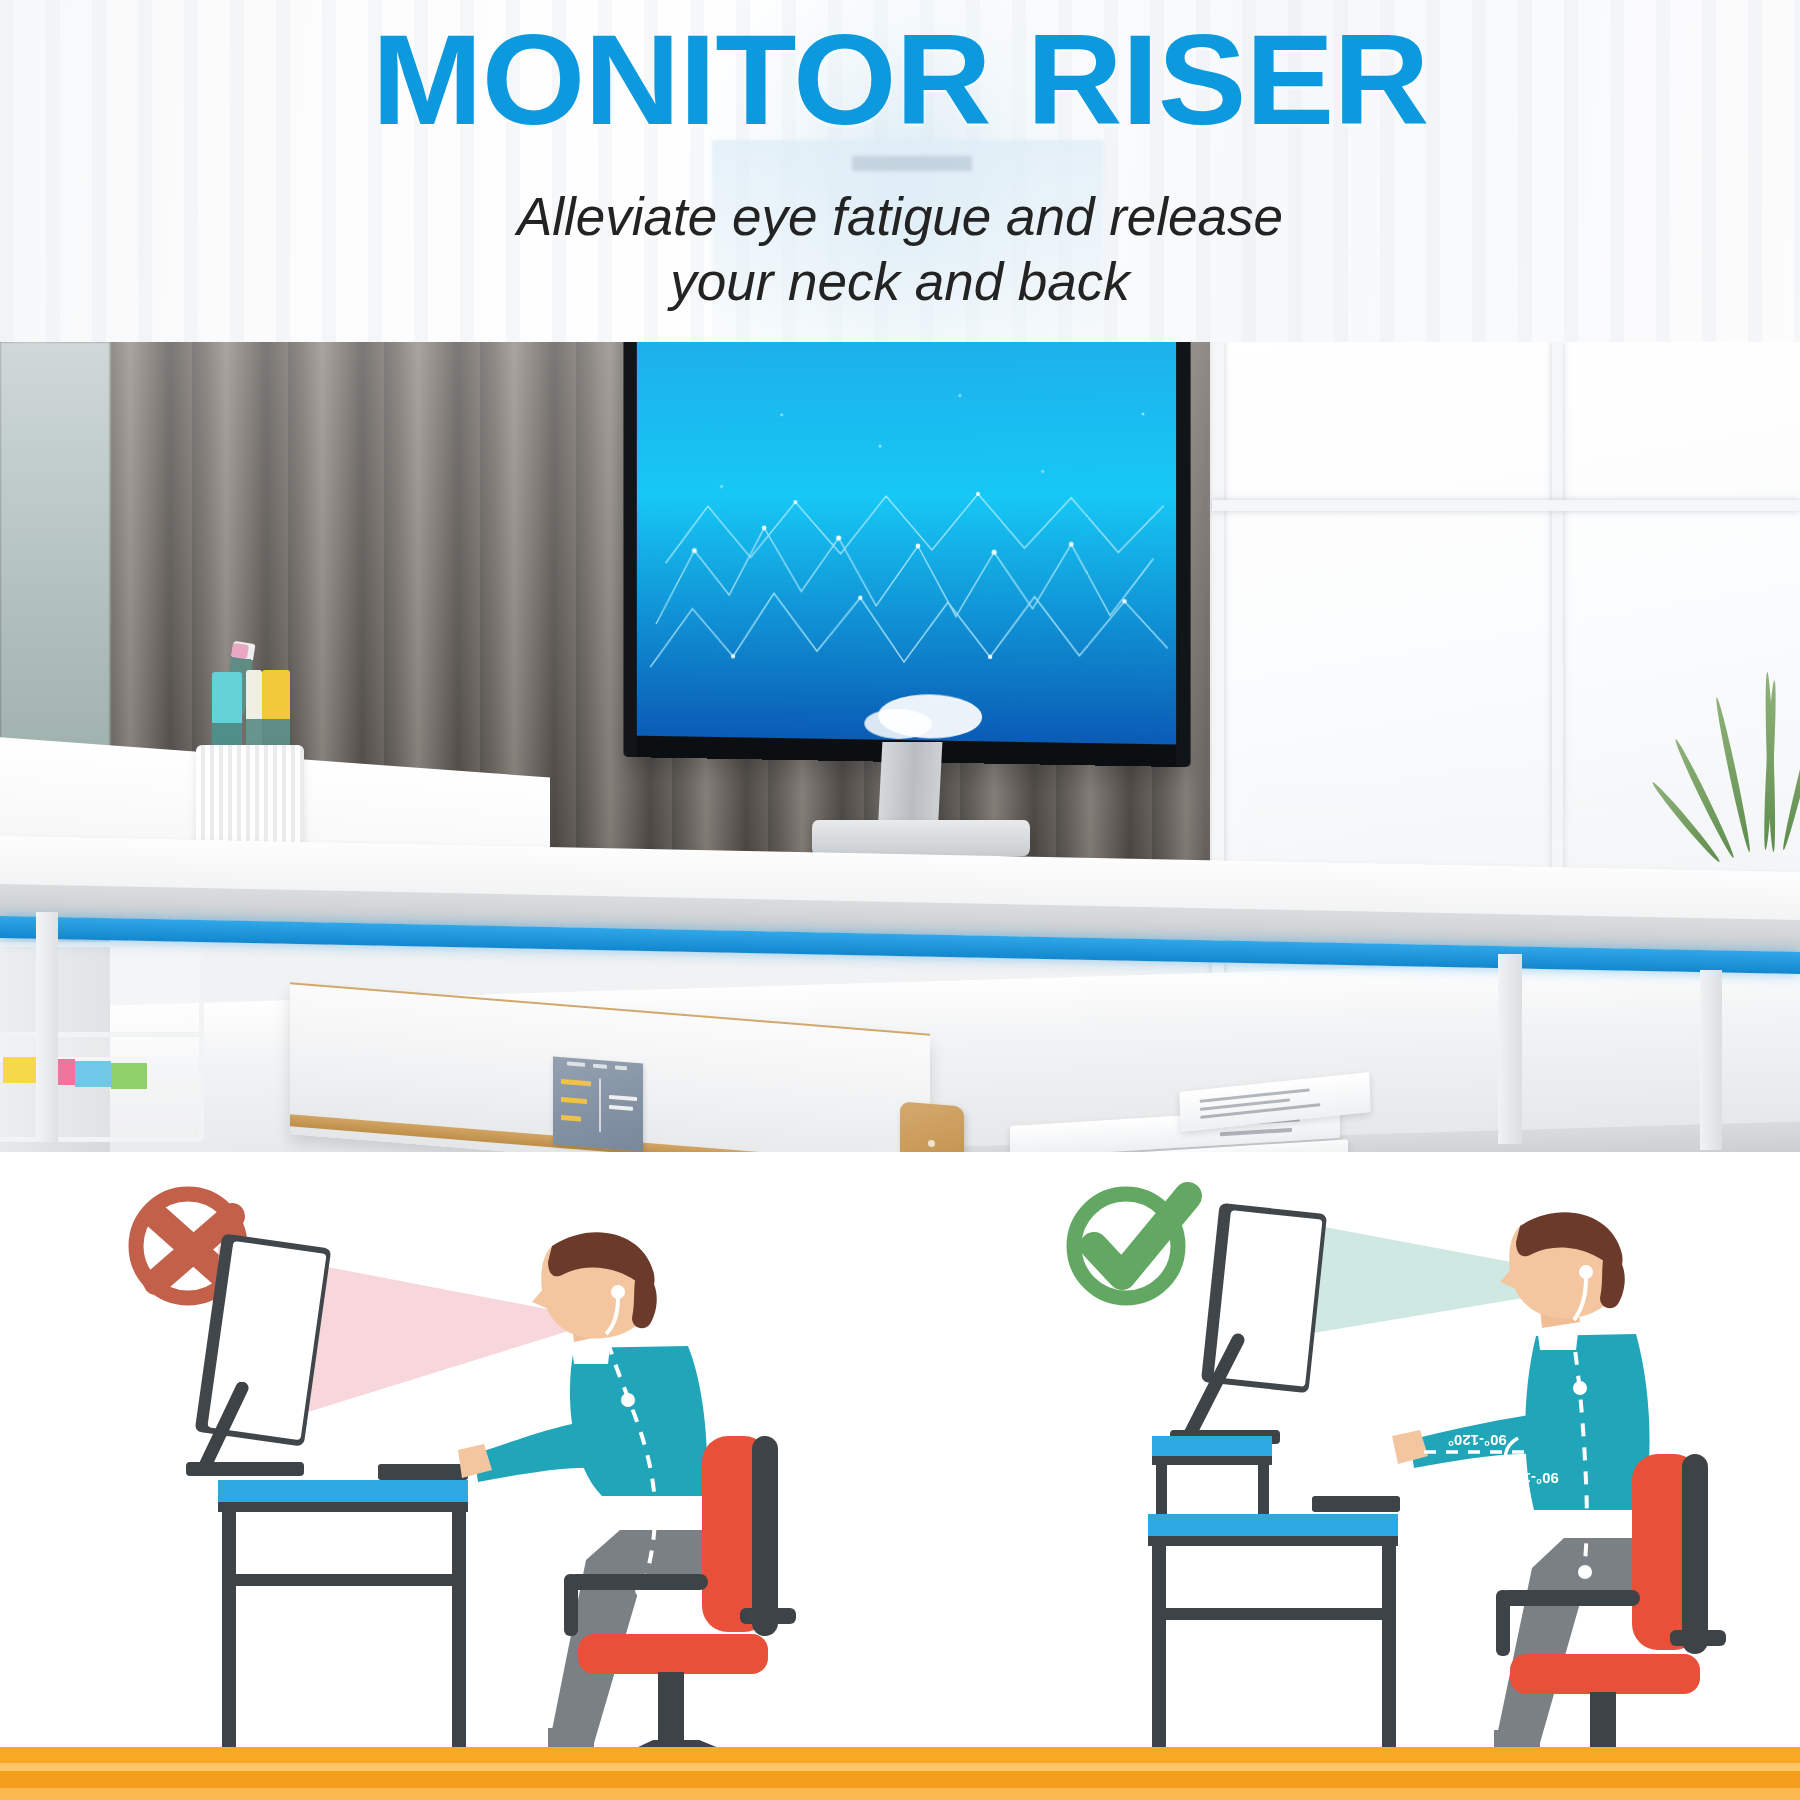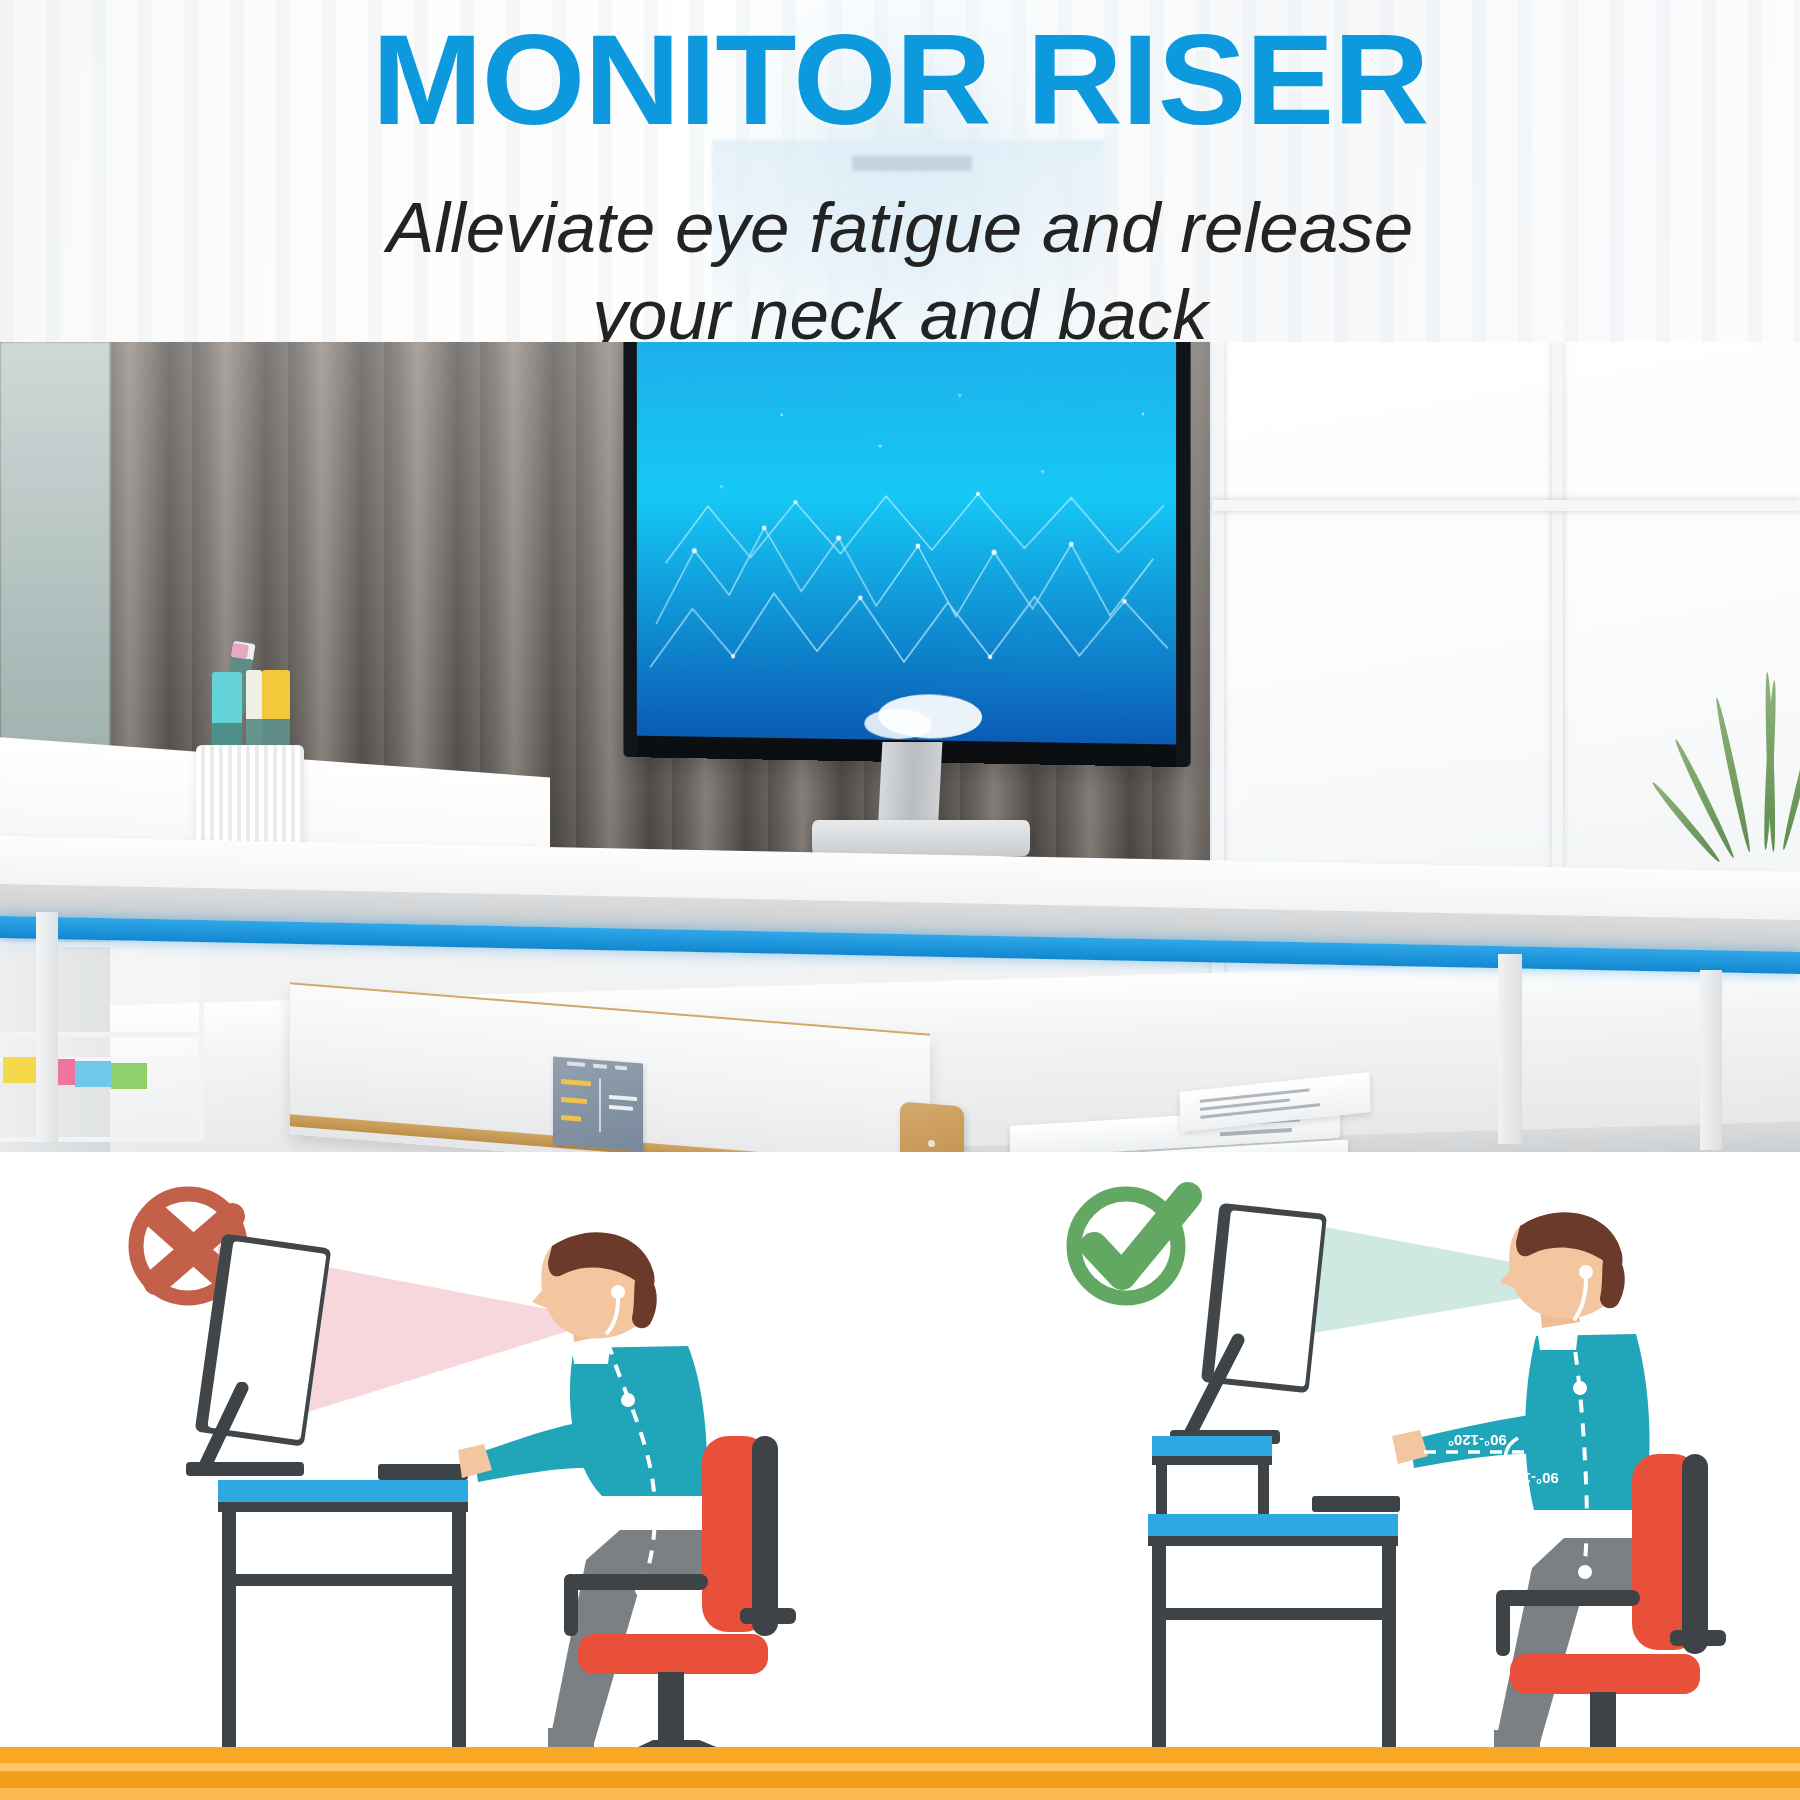--- a/index.html
+++ b/index.html
@@ -41,21 +41,21 @@
   .title{
     position:absolute;left:0;top:16px;width:1800px;text-align:center;
     font-size:128px;line-height:1.0;font-weight:700;letter-spacing:-1px;
     color:#0d99de;
     font-family:"Liberation Sans","DejaVu Sans",sans-serif;
     text-shadow:0 2px 3px rgba(255,255,255,.85);
     transform:scaleX(1.04);
   }
   .subtitle{
     position:absolute;left:0;top:185px;width:1800px;text-align:center;
-    font-size:71px;line-height:1.22;font-weight:400;font-style:italic;
+    font-size:53px;line-height:1.22;font-weight:400;font-style:italic;
     color:#232323;
     font-family:"Liberation Sans","DejaVu Sans",sans-serif;
     white-space:pre-line;
   }
 
   
   .photo{
     position:absolute;left:0;top:342px;width:1800px;height:810px;
     overflow:hidden;background:#f1f2f3;
   }

